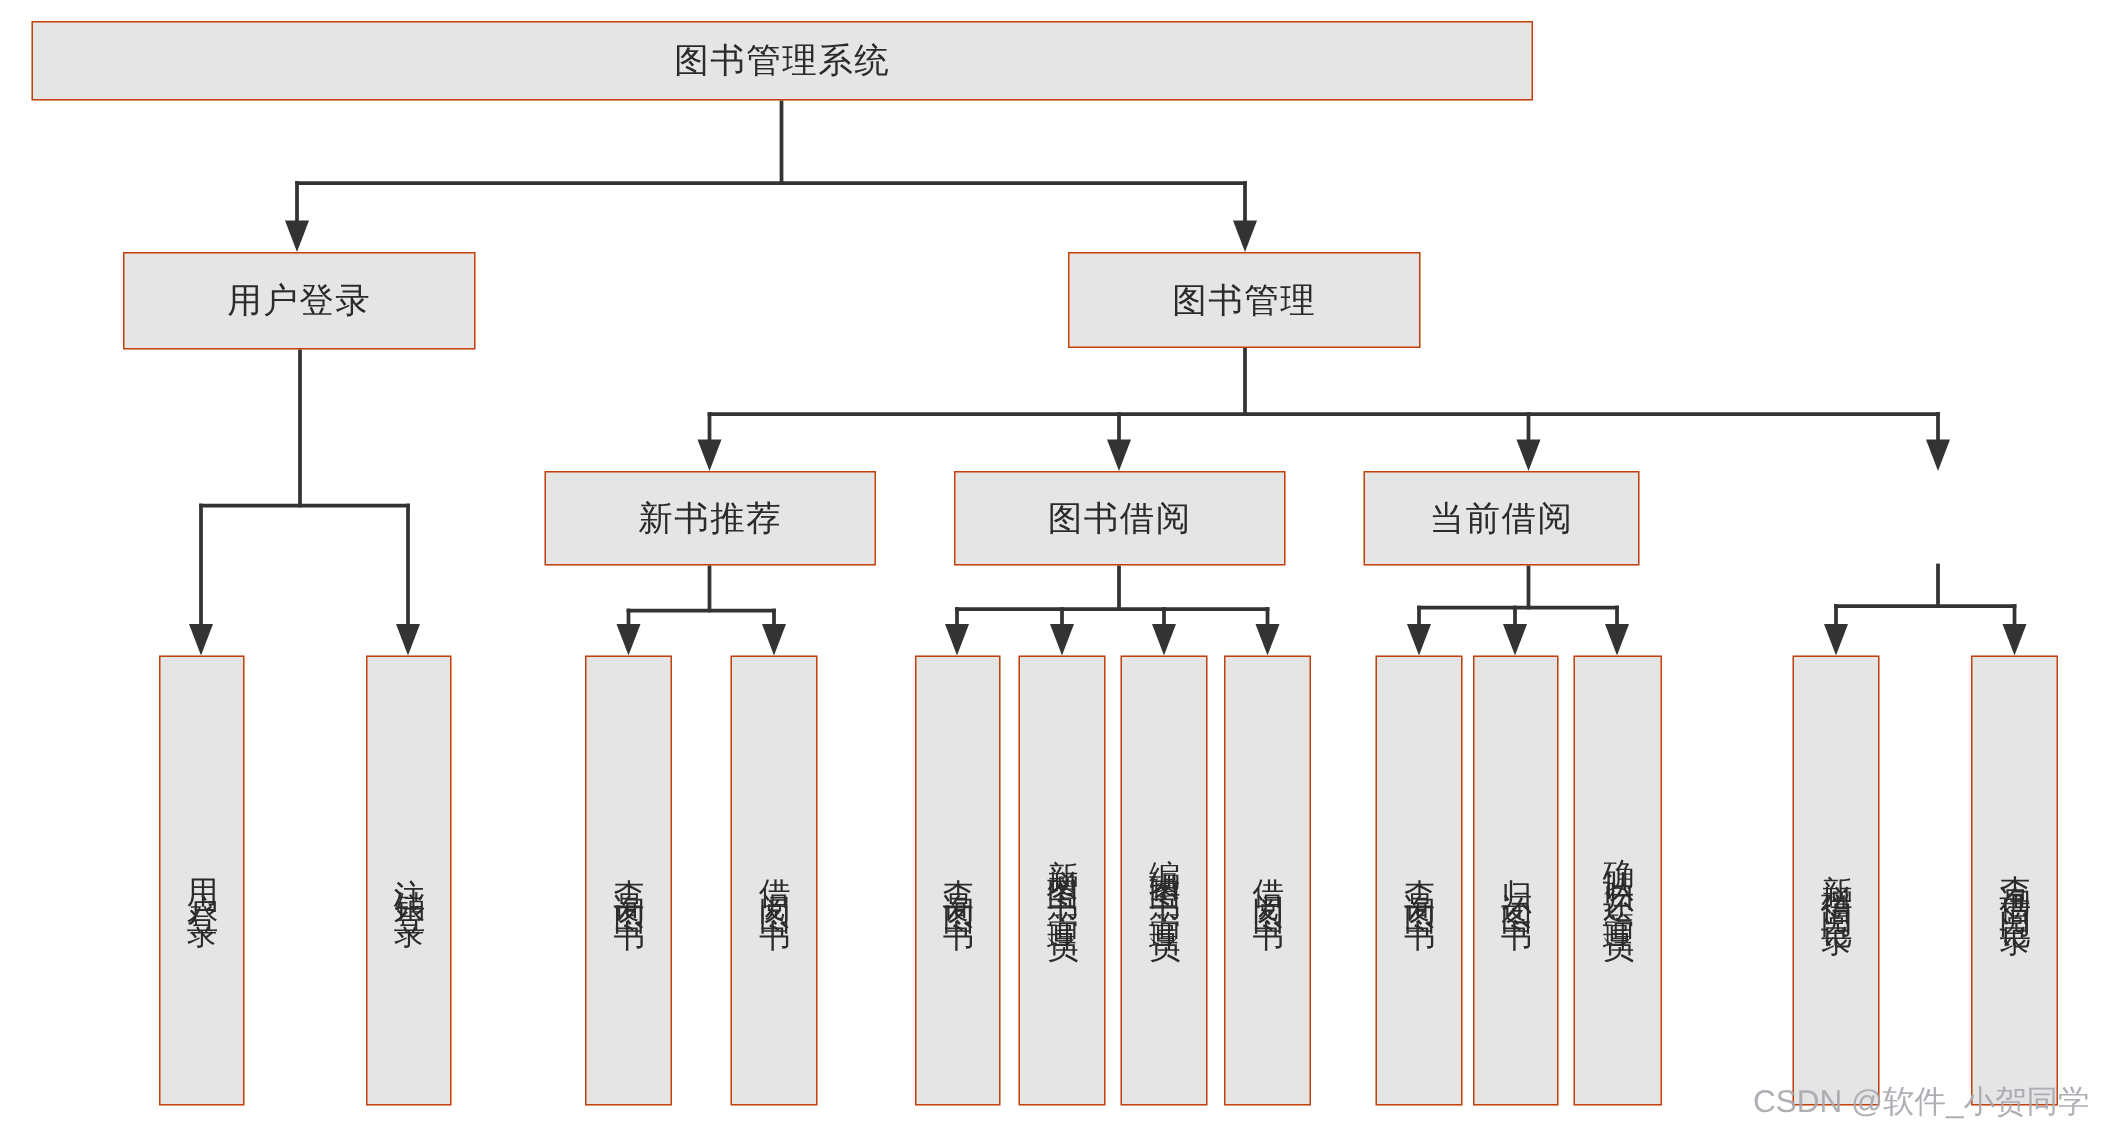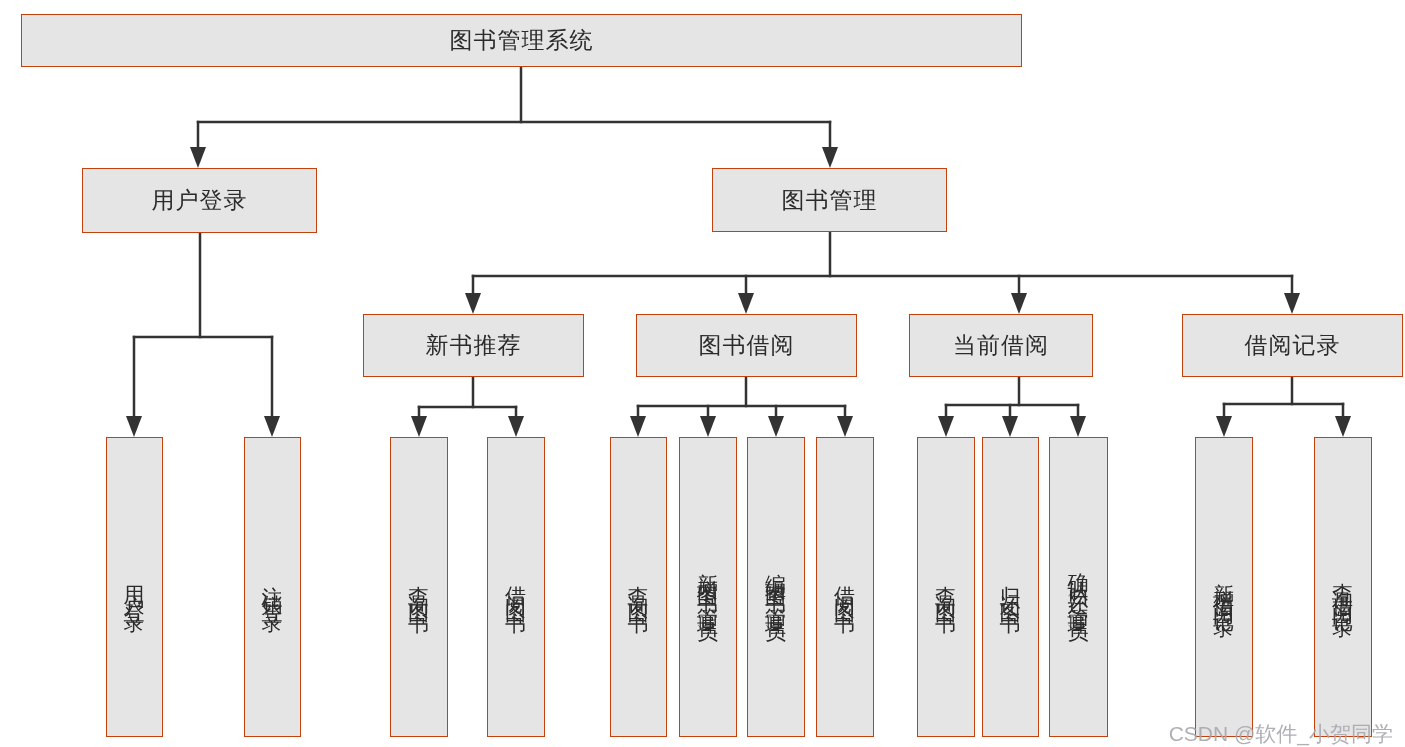--- a/index.html
+++ b/index.html
@@ -137,21 +137,20 @@
   </svg>
 
   <div class="node h-box" style="left:21px; top:14px; width:1001px; height:53px;">图书管理系统</div>
 
   <div class="node h-box" style="left:82px; top:168px; width:235px; height:65px;">用户登录</div>
   <div class="node h-box" style="left:712px; top:168px; width:235px; height:64px;">图书管理</div>
 
   <div class="node h-box" style="left:636px; top:314px; width:221px; height:63px;">图书借阅</div>
   <div class="node h-box" style="left:363px; top:314px; width:221px; height:63px;">新书推荐</div>
   <div class="node h-box" style="left:909px; top:314px; width:184px; height:63px;">当前借阅</div>
-  <div class="node h-box" style="left:1182px; top:314px; width:221px; height:63px;">借阅记录</div>
 
   <div class="node v-box" style="left:106px; top:437px; width:57px; height:300px;">
     <span>用户登录</span>
   </div>
   <div class="node v-box" style="left:244px; top:437px; width:57px; height:300px;">
     <span>注销登录</span>
   </div>
 
   <div class="node v-box" style="left:390px; top:437px; width:58px; height:300px;">
     <span>查询图书</span>

